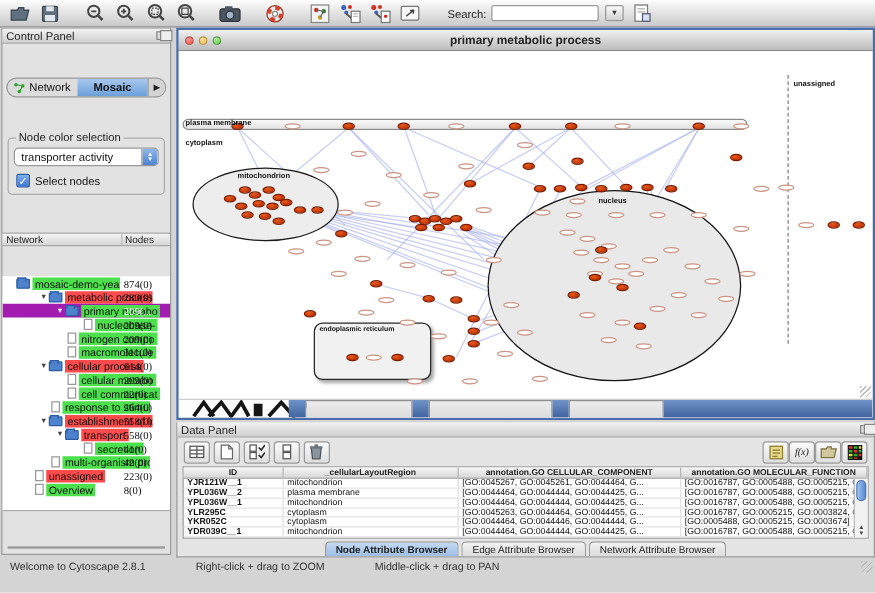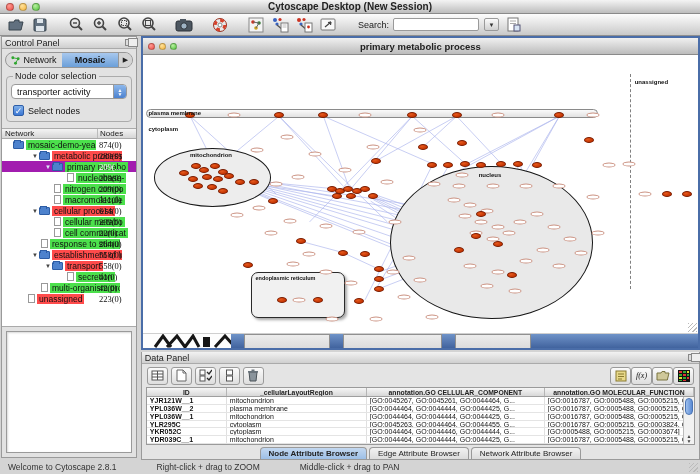--- a/index.html
+++ b/index.html
@@ -19,21 +19,21 @@
   
   .toolbar { height:22px; background:linear-gradient(#fdfdfd,#c9c9c9); border-bottom:1px solid #8f8f8f; display:flex; align-items:center; gap:4px; padding:0 6px; }
   .tbtn { width:20px; height:18px; display:flex; align-items:center; justify-content:center; }
   .tsep { width:8px; }
   .search-label { font-size:9px; color:#222; margin-left:4px; }
   .search-box { width:86px; height:13px; background:#fff; border:1px solid #9a9a9a; border-radius:2px; font-size:9px; padding:0 2px; }
   .dd-btn { width:15px; height:13px; background:linear-gradient(#fafafa,#d0d0d0); border:1px solid #9a9a9a; border-radius:2px; font-size:6px; color:#333; display:flex; align-items:center; justify-content:center; margin-left:1px; }
 
   
   .main { display:flex; height:424px; }
-  .control-panel { width:141px; background:#e2e2e2; border:1px solid #9a9a9a; margin:0 0 2px 1px; display:flex; flex-direction:column; }
+  .control-panel { width:141px; background:#e2e2e2; border:1px solid #9a9a9a; margin:0 0 2px 1px; display:flex; flex-direction:column;gap:24px; }
   .panel-header { height:12px; background:linear-gradient(#f2f2f2,#cfcfcf); border-bottom:1px solid #aaa; font-size:9px; color:#222; display:flex; align-items:center; padding:0 3px; position:relative; }
   .float-glyph { position:absolute; right:3px; top:2px; width:8px; height:7px; border:1px solid #888; background:#ddd; }
   .float-glyph:before{ content:""; position:absolute; left:2px; top:-2px; width:8px; height:7px; border:1px solid #888; background:#eee; }
 
   .cp-tabs { display:flex; align-items:center; margin:3px 3px 2px 3px; border:1px solid #979797; border-radius:8px; background:#dcdcdc; height:16px; overflow:hidden; }
   .cp-tab { flex:1; font-size:9px; display:flex; align-items:center; justify-content:center; gap:3px; height:100%; color:#111; }
   .cp-tab.active { background:linear-gradient(#a8c8ee,#6b9fd9); font-weight:bold; }
   .cp-tab-arrow { width:14px; height:100%; border-left:1px solid #979797; display:flex; align-items:center; justify-content:center; font-size:7px; color:#222; background:#d4d4d4; }
   .net-glyph { width:9px; height:9px; }
 
@@ -114,28 +114,20 @@
   
   .statusbar { height:14px; display:flex; align-items:center; gap:40px; padding:0 8px; font-size:8.5px; color:#333; position:relative; }
   .statusbar .grip { right:2px; bottom:2px; }
   svg.ic { display:block; }
 </style>
 </head>
 <body>
 
 <div class="app">
 
-  <div class="titlebar">
-    <div class="lights">
-      <div class="light red"></div>
-      <div class="light yellow"></div>
-      <div class="light green"></div>
-    </div>
-    <div class="title">Cytoscape Desktop (New Session)</div>
-  </div>
 
   <div class="toolbar">
     <div class="tbtn">
       <svg class="ic" width="16" height="14" viewBox="0 0 16 14">
           <path d="M1 4 h5 l1-2 h4 v2 h4 l-2 8 H1z" fill="#61707f" stroke="#39444e"></path>
         </svg>
     </div>
     <div class="tbtn">
       <svg class="ic" width="14" height="14" viewBox="0 0 14 14">
           <rect x="1" y="1" width="12" height="12" rx="1" fill="#61707f" stroke="#39444e"></rect>
@@ -380,20 +372,27 @@
             <span class="licon"></span>
             <span class="chip green">multi-organism pro</span>
             <span class="count">42(0)</span>
           </div>
           <div class="trow">
             <span style="width: 16px; flex: 0 0 auto;"></span>
             <span class="arrow"></span>
             <span class="licon"></span>
             <span class="chip red">unassigned</span>
             <span class="count">223(0)</span>
+          </div>
+          <div class="trow">
+            <span style="width: 16px; flex: 0 0 auto;"></span>
+            <span class="arrow"></span>
+            <span class="licon"></span>
+            <span class="chip green">Overview</span>
+            <span class="count">8(0)</span>
           </div>
         </div>
       <div class="birdseye"></div>
     </div>
 
     <div class="splitter"></div>
 
     <div class="right-col">
       <div class="net-window">
         <div class="net-titlebar">

